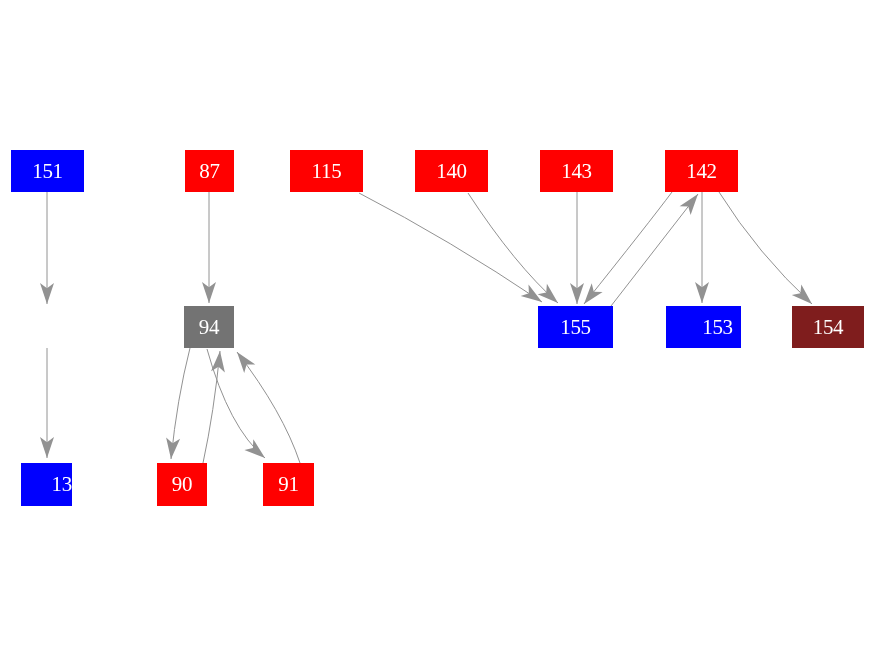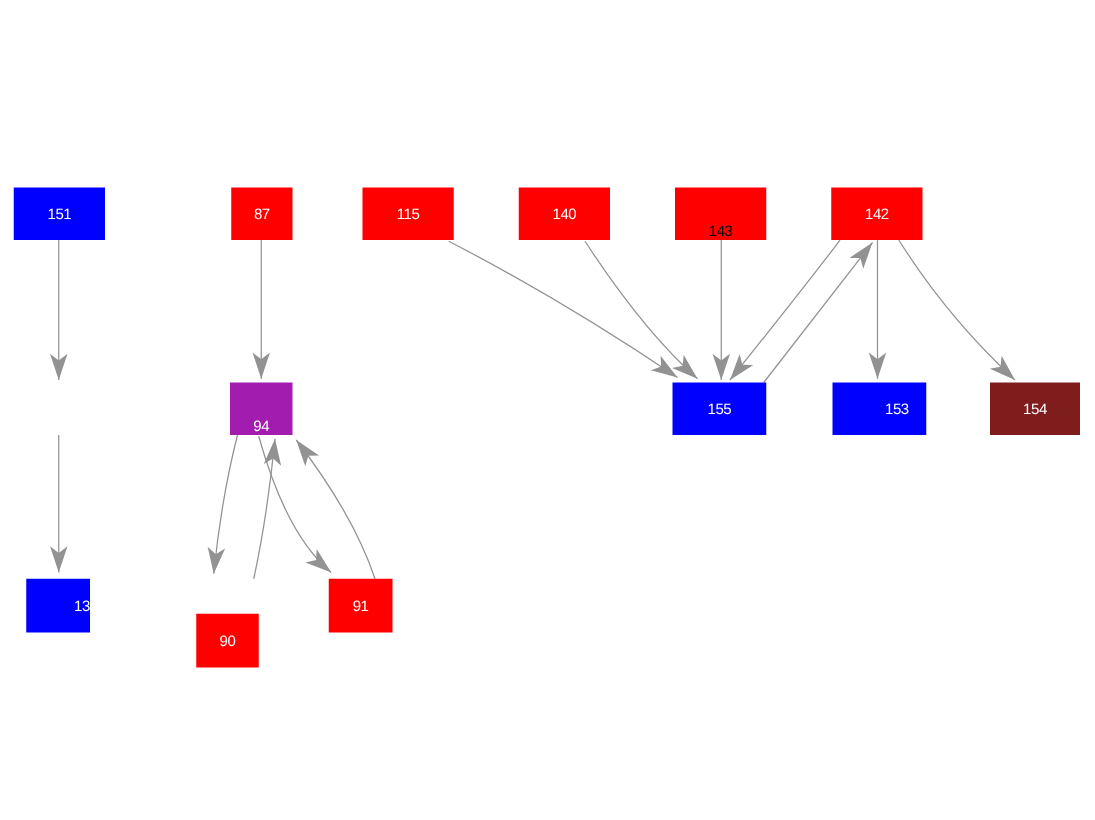--- a/index.html
+++ b/index.html
@@ -20,24 +20,25 @@
     left: 0;
     top: 0;
     pointer-events: none;
   }
   .graph-node {
     position: absolute;
     display: flex;
     align-items: center;
     justify-content: center;
     color: #ffffff;
-    font-size: 12px;
+    font-size: 21px;
     letter-spacing: -0.3px;
     cursor: default;
     user-select: none;
+    font-family: Liberation Serif, serif;
   }
 </style>
 </head>
 <body>
 
 <div id="graph-canvas">
     <svg id="edge-layer" width="876" height="656">
       <path d="M 47 192 L 47 304" fill="none" stroke="#929292" stroke-width="1"></path>
       <polygon points="47.0,304.0 40.0,283.0 47.0,288.3 54.0,283.0" fill="#929292"></polygon>
       <path d="M 47 348 L 47 458" fill="none" stroke="#929292" stroke-width="1"></path>
@@ -72,40 +73,40 @@
     </div>
     <div class="graph-node" style="left: 185px; top: 150px; width: 49px; height: 42px; background: rgb(255, 0, 0); color: rgb(255, 255, 255);">
       <span>87</span>
     </div>
     <div class="graph-node" style="left: 290px; top: 150px; width: 73px; height: 42px; background: rgb(255, 0, 0); color: rgb(255, 255, 255);">
       <span>115</span>
     </div>
     <div class="graph-node" style="left: 415px; top: 150px; width: 73px; height: 42px; background: rgb(255, 0, 0); color: rgb(255, 255, 255);">
       <span>140</span>
     </div>
-    <div class="graph-node" style="left: 540px; top: 150px; width: 73px; height: 42px; background: rgb(255, 0, 0); color: #000000; align-items: flex-end;">
+    <div class="graph-node" style="left: 540px; top: 150px; width: 73px; height: 42px; background: rgb(255, 0, 0); color: #ffffff;">
       <span>143</span>
     </div>
     <div class="graph-node" style="left: 665px; top: 150px; width: 73px; height: 42px; background: rgb(255, 0, 0); color: rgb(255, 255, 255);">
       <span>142</span>
     </div>
-    <div class="graph-node" style="left: 184px; top: 306px; width: 50px; height: 42px; background: #a21caf; color: rgb(255, 255, 255); align-items: flex-end;">
+    <div class="graph-node" style="left: 184px; top: 306px; width: 50px; height: 42px; background: #737373; color: rgb(255, 255, 255);">
       <span>94</span>
     </div>
     <div class="graph-node" style="left: 538px; top: 306px; width: 75px; height: 42px; background: rgb(0, 0, 255); color: rgb(255, 255, 255);">
       <span>155</span>
     </div>
     <div class="graph-node" style="left: 666px; top: 306px; width: 47px; height: 42px; background: rgb(0, 0, 255); color: rgb(255, 255, 255); padding-left: 28px;">
       <span>153</span>
     </div>
     <div class="graph-node" style="left: 792px; top: 306px; width: 72px; height: 42px; background: #7f1d1d; color: rgb(255, 255, 255);">
       <span>154</span>
     </div>
     <div class="graph-node" style="left: 21px; top: 463px; width: 51px; height: 43px; background: rgb(0, 0, 255); color: rgb(255, 255, 255); justify-content: flex-end;">
       <span>13</span>
     </div>
-    <div class="graph-node" style="left: 157px; top: 463px; width: 50px; height: 43px; background: rgb(255, 0, 0); color: rgb(255, 255, 255); margin-top: 28px;">
+    <div class="graph-node" style="left: 157px; top: 463px; width: 50px; height: 43px; background: rgb(255, 0, 0); color: rgb(255, 255, 255);">
       <span>90</span>
     </div>
     <div class="graph-node" style="left: 263px; top: 463px; width: 51px; height: 43px; background: rgb(255, 0, 0); color: rgb(255, 255, 255);">
       <span>91</span>
     </div>
   </div>
 
 </body></html>

